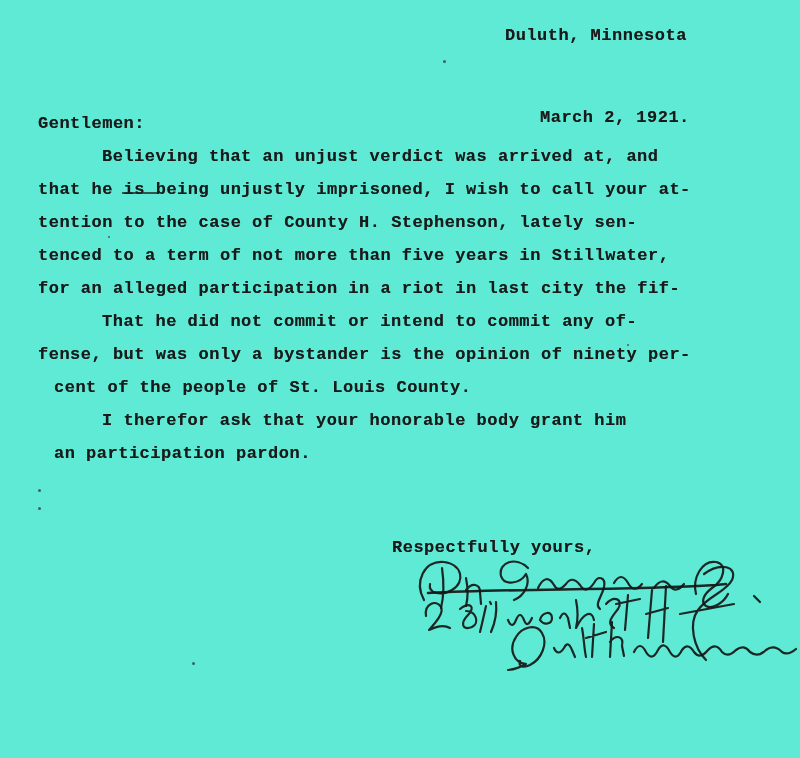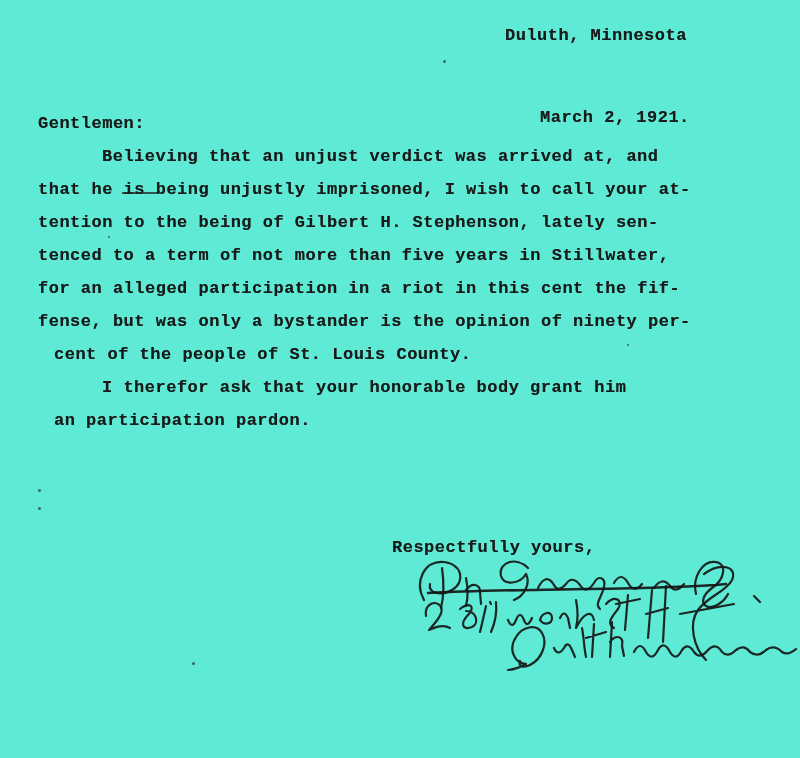--- a/index.html
+++ b/index.html
@@ -36,23 +36,24 @@
 
 <div class="page">
 
   <div class="typed dateline-place">Duluth, Minnesota</div>
   <div class="typed dateline-date">March 2, 1921.</div>
 
   <div class="letter-body">
     <div class="typed line">Gentlemen:</div>
     <div class="typed line indent">Believing that an unjust verdict was arrived at, and</div>
     <div class="typed line">that he is being unjustly imprisoned, I wish to call your at-</div>
-    <div class="typed line">tention to the being of Gilbert H. Stephenson, lately sen-</div>
+    <div class="typed line">tention to the case of County H. Stephenson, lately sen-</div>
     <div class="typed line">tenced to a term of not more than five years in Stillwater,</div>
-    <div class="typed line">for an alleged participation in a riot in this cent the fif-</div>
+    <div class="typed line">for an alleged participation in a riot in last city the fif-</div>
+    <div class="typed line indent">That he did not commit or intend to commit any of-</div>
     <div class="typed line">fense, but was only a bystander is the opinion of ninety per-</div>
     <div class="typed line shift">cent of the people of St. Louis County.</div>
     <div class="typed line indent">I therefor ask that your honorable body grant him</div>
     <div class="typed line shift">an participation pardon.</div>
   </div>
 
   <div class="typed closing">Respectfully yours,</div>
 
   <svg class="signature-svg" width="392" height="132" viewBox="0 0 392 132" aria-hidden="true">
 

